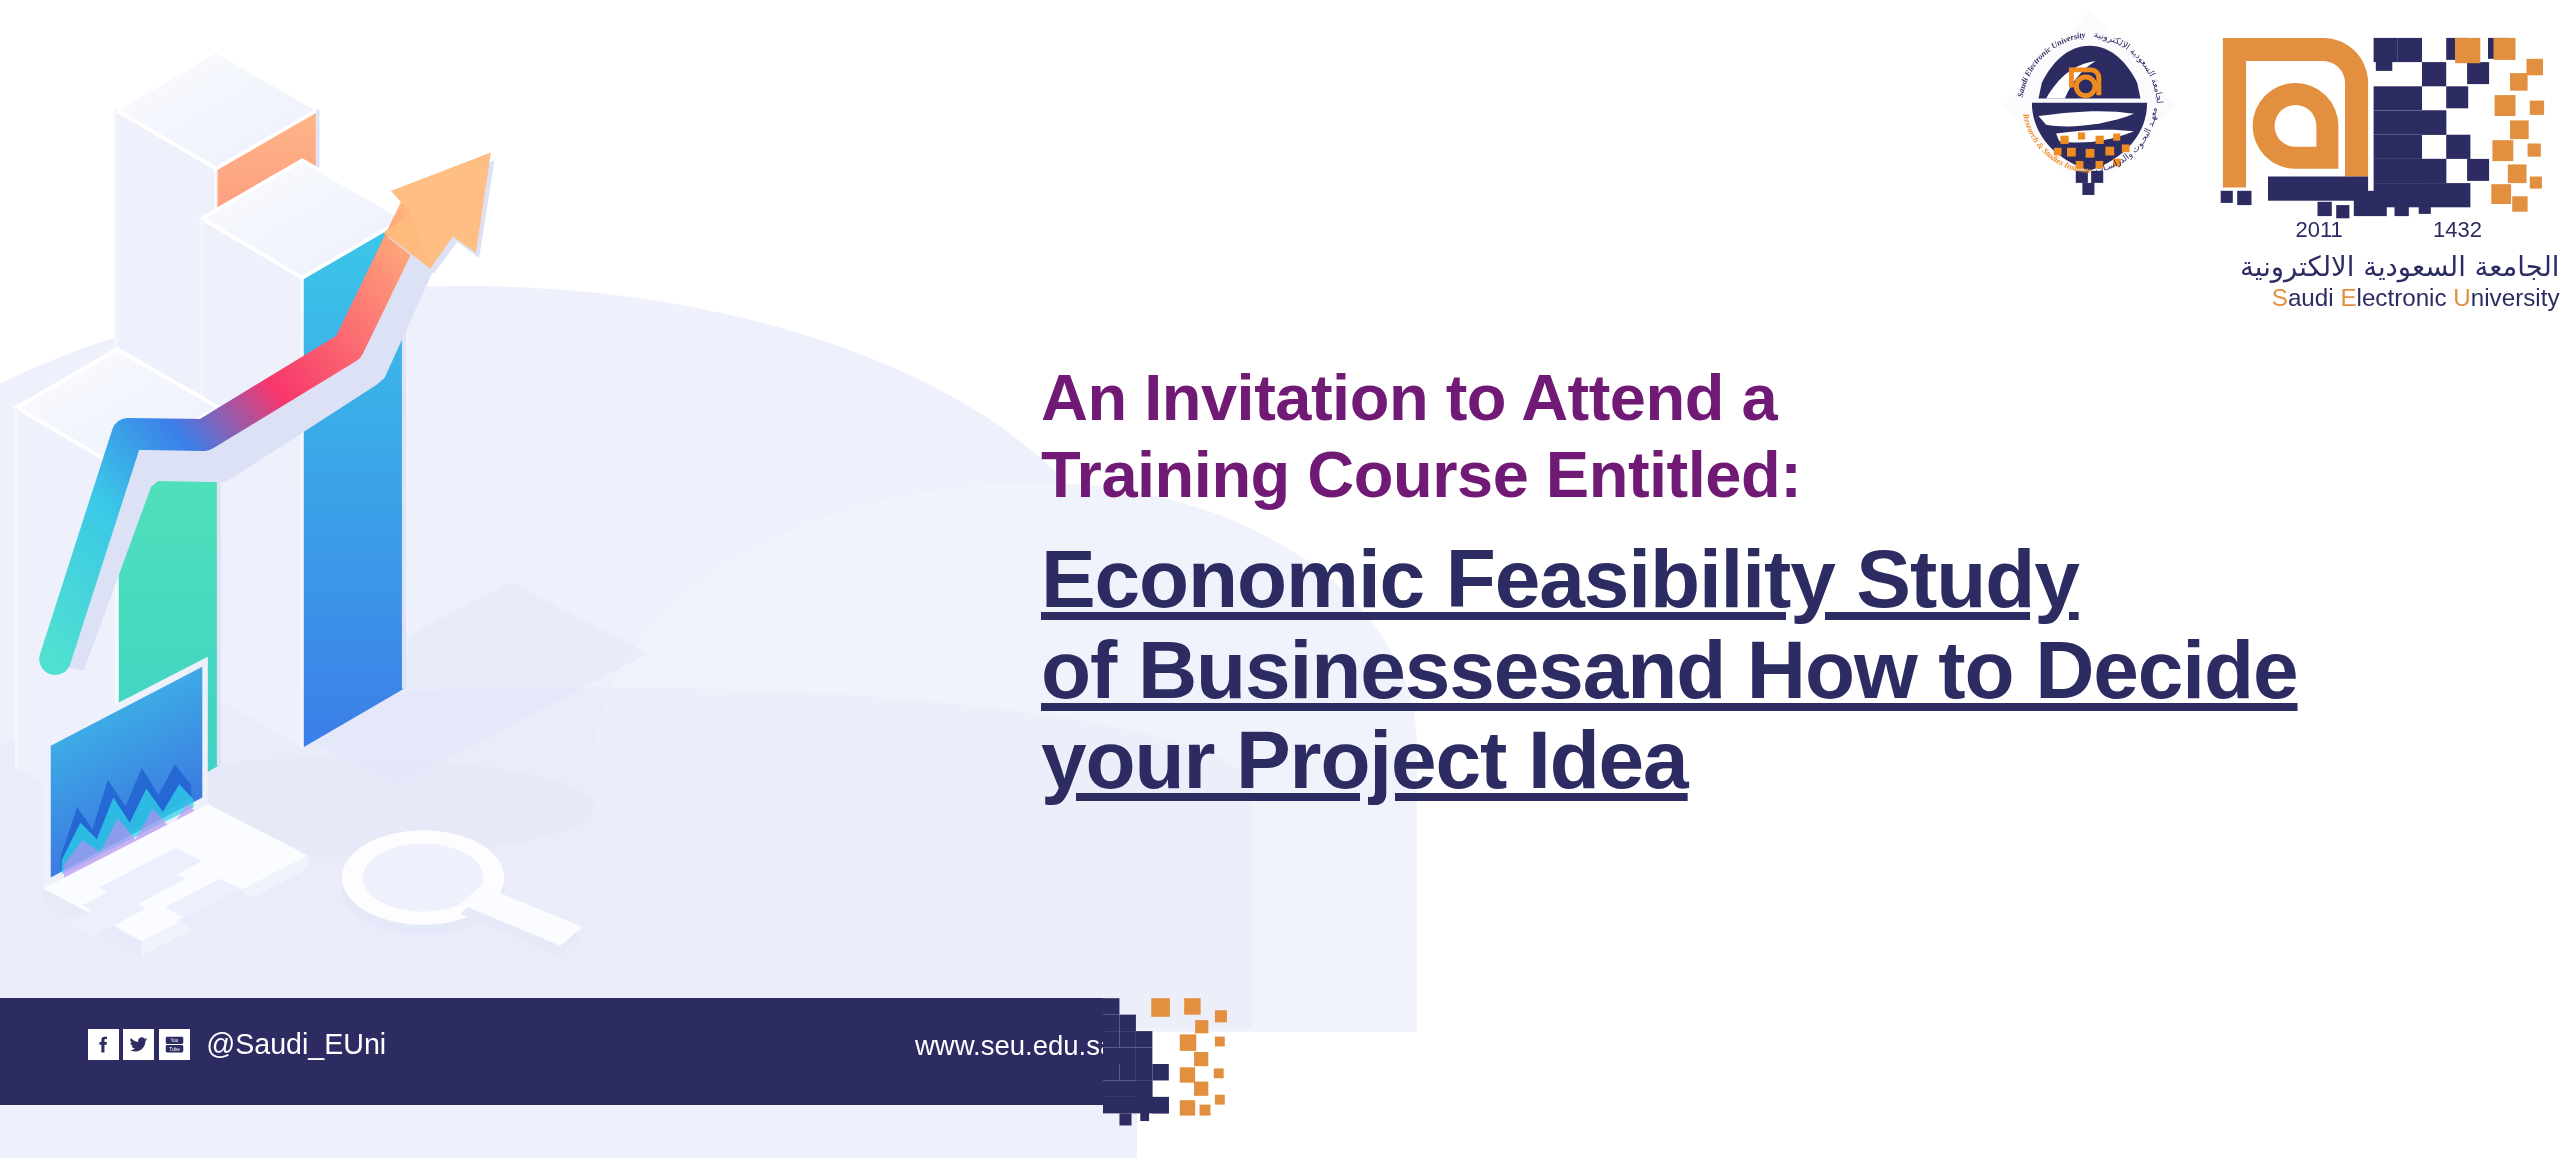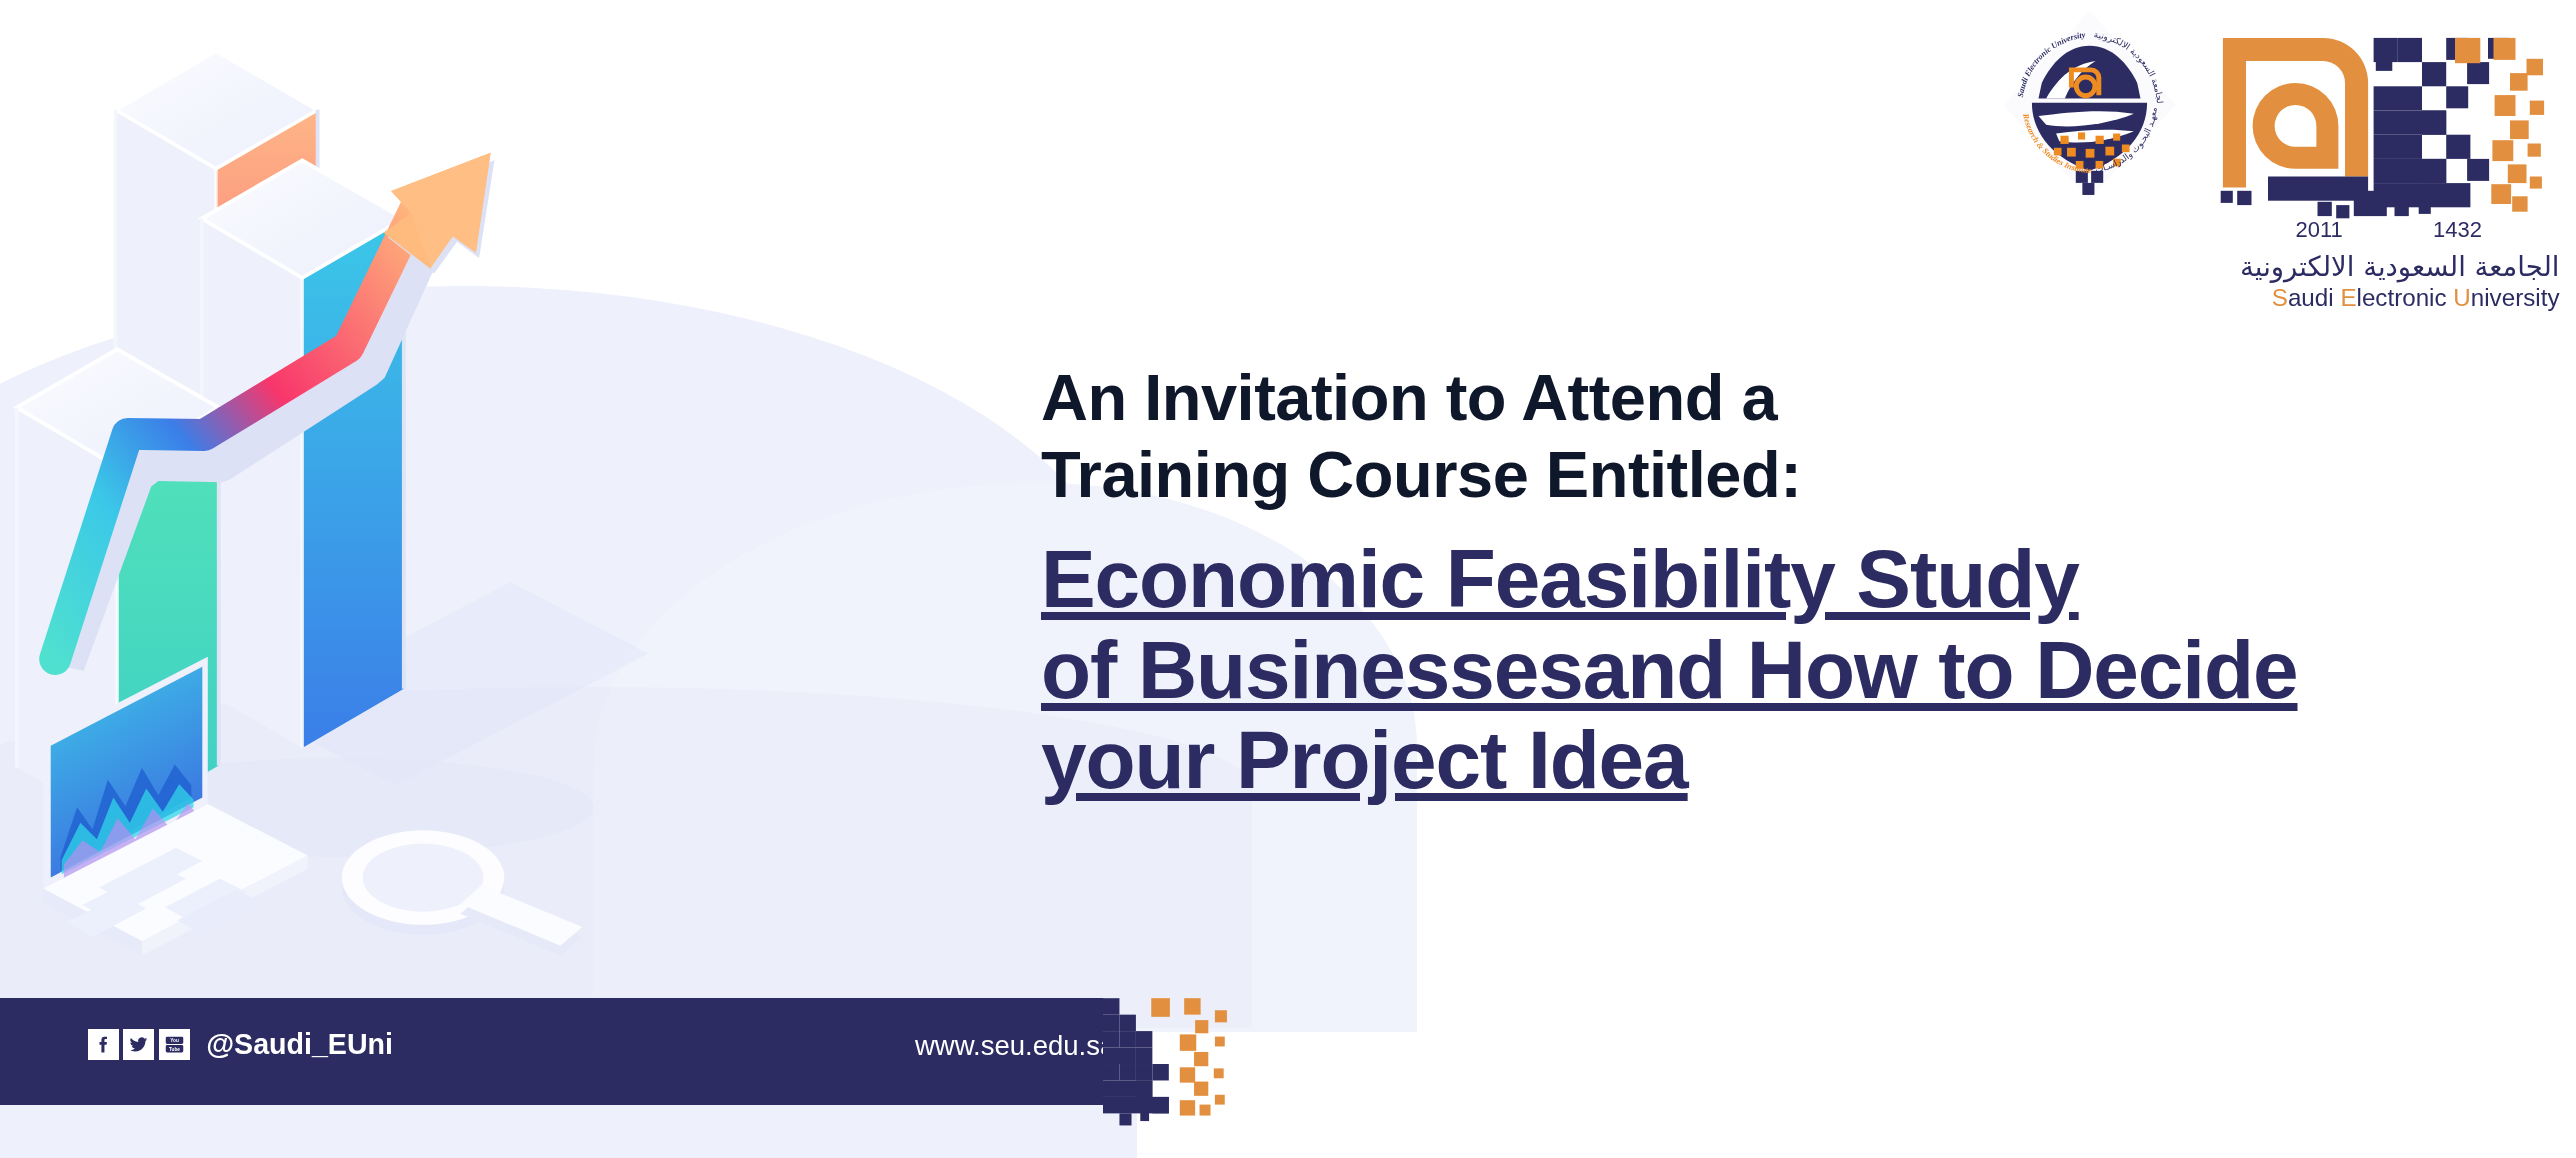--- a/index.html
+++ b/index.html
@@ -54,21 +54,21 @@
   .logo-seu { width:352px; height:308px; position:relative; }
   .logo-seu svg { width:100%; height:100%; }
 
   
   .textblock {
     position:absolute;
     left:1041px; top:360px;
     width:1472px;
   }
   .subtitle {
-    color:#0f172a;
+    color:#701a75;
     font-size:65px;
     font-weight:bold;
     line-height:1.18;
     letter-spacing:-0.5px;
     white-space:pre-line;
   }
   .maintitle {
     margin-top:21px;
     color:#2c2c63;
     font-size:82px;
@@ -86,21 +86,21 @@
     width:1103px; height:107px;
     background:#2c2c63;
   }
   .footer-inner {
     position:relative;
     width:100%; height:100%;
   }
   .social {
     position:absolute;
     left:88px; top:31px;
-    display:flex; align-items:center; gap:4.4px;font-weight:bold;
+    display:flex; align-items:center; gap:4.4px;
   }
   .sicon {
     width:31px; height:31px;
     background:#ffffff;
     display:flex; align-items:center; justify-content:center;
   }
   .sicon svg { width:21px; height:21px; display:block; }
   .handle {
     margin-left:12px;
     color:#ffffff;

